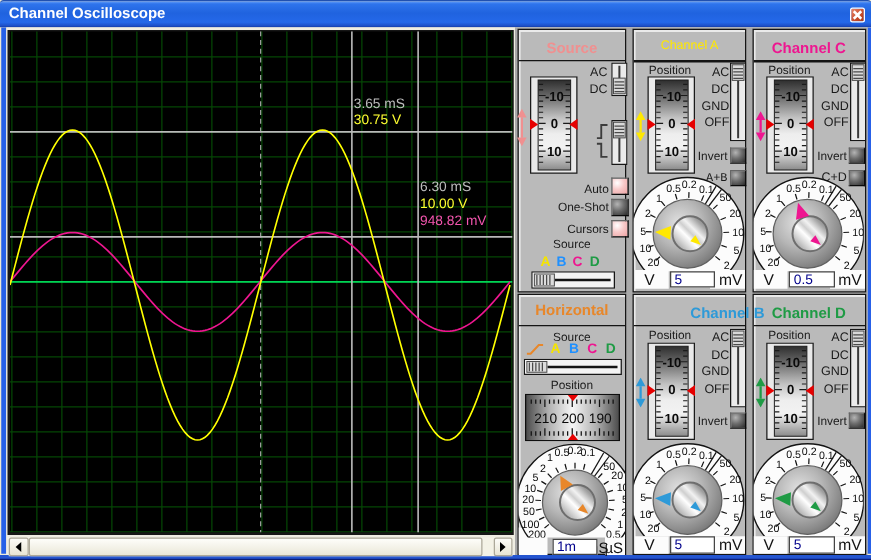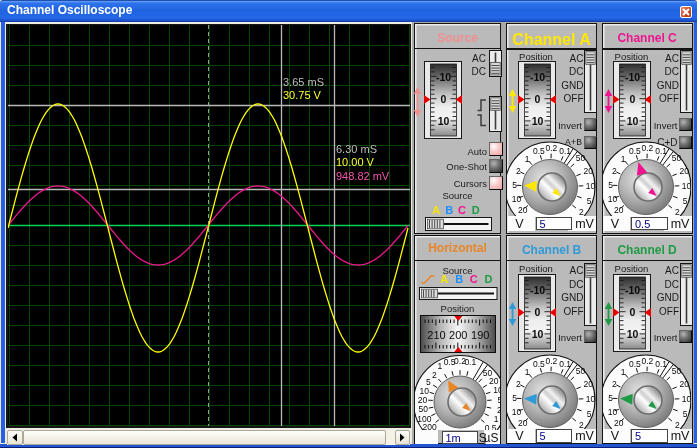--- a/index.html
+++ b/index.html
@@ -203,21 +203,21 @@
       <path d="M32.2 70.5L28.6 73.4 M28.5 64.7L24.3 66.7 M26.3 58.2L21.8 59.1 M25.8 51.4L21.3 51.2 M27.1 44.7L22.7 43.3 M30 38.5L26.1 36.1 M34.3 33.2L31.2 29.9 M39.8 29.2L37.6 25.2 M46.2 26.7L45 22.2 M53 25.8L53 21.2 M59.8 26.7L60.9 22.2 M71.6 33.2L74.8 29.8 M76 38.5L79.9 36 M78.9 44.7L83.3 43.3 M80.2 51.4L84.7 51.1 M79.7 58.2L84.2 59.1 M77.6 64.7L81.7 66.7 M73.9 70.5L77.4 73.4" stroke="#141414" stroke-width="1" fill="none"></path>
       <circle cx="53" cy="53" r="26" fill="url(#kb459_402)" stroke="#606060" stroke-width="1"></circle>
       <circle cx="55" cy="53" r="14" fill="url(#kb459_402c)" stroke="#6e6e6e" stroke-width="1.6"></circle>
       <polygon points="41.2,31.6 41.7,43.8 51.3,38.5" fill="#E8872A"></polygon>
       <polygon points="63.7,62 59.3,54.1 55.2,59" fill="#E8872A"></polygon>
     </svg>
   </div>
 <div style="position:absolute;font-size:12px;color:#111;line-height:14px;white-space:nowrap;left:366.8px;width:120px;text-align:right;top:430.5px;">mS</div>
 <div style="position:absolute;font-size:12px;color:#111;line-height:14px;white-space:nowrap;left:431px;width:120px;text-align:center;top:430.5px;">µS</div>
 <div class="inp" style="left:441.5px;top:430.5px;width:36px;height:13px;">1m</div>
-<div style="position:absolute;left:491.6px;top:30.5px;width:120px;text-align:center;font-size:16px;font-weight:bold;color:#FFE800;">Channel A</div>
+<div style="position:absolute;left:491.6px;top:30.5px;width:120px;text-align:center;font-size:10px;font-weight:normal;color:#FFE800;">Channel A</div>
 <div style="position:absolute;left:507px;top:48px;width:89px;height:1.5px;background:#141414;"></div>
 <div style="position:absolute;font-size:9.5px;color:#1a1a1a;line-height:11.5px;white-space:nowrap;left:476px;width:120px;text-align:center;top:50.5px;">Position</div>
 <svg width="52" height="79" style="position:absolute;left:510.5px;top:61px">
     <rect x="7.5" y="0.5" width="37" height="77" fill="#E9E9E9" stroke="#1a1a1a" stroke-width="1"></rect>
     <defs>
       <linearGradient id="gf517_61" x1="0" y1="0" x2="0" y2="1">
         <stop offset="0" stop-color="#2e2e2e"></stop>
         <stop offset="0.18" stop-color="#686868"></stop>
         <stop offset="0.42" stop-color="#c2c2c2"></stop>
         <stop offset="0.6" stop-color="#eeeeee"></stop>
@@ -295,21 +295,21 @@
       <circle cx="55" cy="53" r="14" fill="url(#kb550_187c)" stroke="#6e6e6e" stroke-width="1.6"></circle>
       <polygon points="27,51.6 39.2,57.8 39.8,46.8" fill="#FFE800"></polygon>
       <polygon points="63.7,62 59.3,54.1 55.2,59" fill="#FFE800"></polygon>
     </svg>
   </div>
 <div style="position:absolute;left:507.5px;top:216px;width:27px;height:14.5px;background:#FCFCFC;"></div>
 <div style="position:absolute;left:568px;top:216px;width:28px;height:14.5px;background:#FCFCFC;"></div>
 <div style="position:absolute;font-size:12.5px;color:#111;line-height:14.5px;white-space:nowrap;left:459.5px;width:120px;text-align:center;top:216.5px;">V</div>
 <div style="position:absolute;font-size:12.5px;color:#111;line-height:14.5px;white-space:nowrap;left:524.5px;width:120px;text-align:center;top:216.5px;">mV</div>
 <div class="inp" style="left:535.5px;top:216.5px;width:36.5px;height:13.5px;">5</div>
-<div style="position:absolute;left:491.6px;top:243px;width:120px;text-align:center;font-size:12px;font-weight:bold;color:#2E9AD8;">Channel B</div>
+<div style="position:absolute;left:491.6px;top:243px;width:120px;text-align:right;font-size:12px;font-weight:bold;color:#2E9AD8;">Channel B</div>
 <div style="position:absolute;left:507px;top:259.5px;width:89px;height:1.5px;background:#141414;"></div>
 <div style="position:absolute;font-size:9.5px;color:#1a1a1a;line-height:11.5px;white-space:nowrap;left:476px;width:120px;text-align:center;top:263px;">Position</div>
 <svg width="52" height="79" style="position:absolute;left:510.5px;top:273.5px">
     <rect x="7.5" y="0.5" width="37" height="77" fill="#E9E9E9" stroke="#1a1a1a" stroke-width="1"></rect>
     <defs>
       <linearGradient id="gf517_273" x1="0" y1="0" x2="0" y2="1">
         <stop offset="0" stop-color="#2e2e2e"></stop>
         <stop offset="0.18" stop-color="#686868"></stop>
         <stop offset="0.42" stop-color="#c2c2c2"></stop>
         <stop offset="0.6" stop-color="#eeeeee"></stop>

